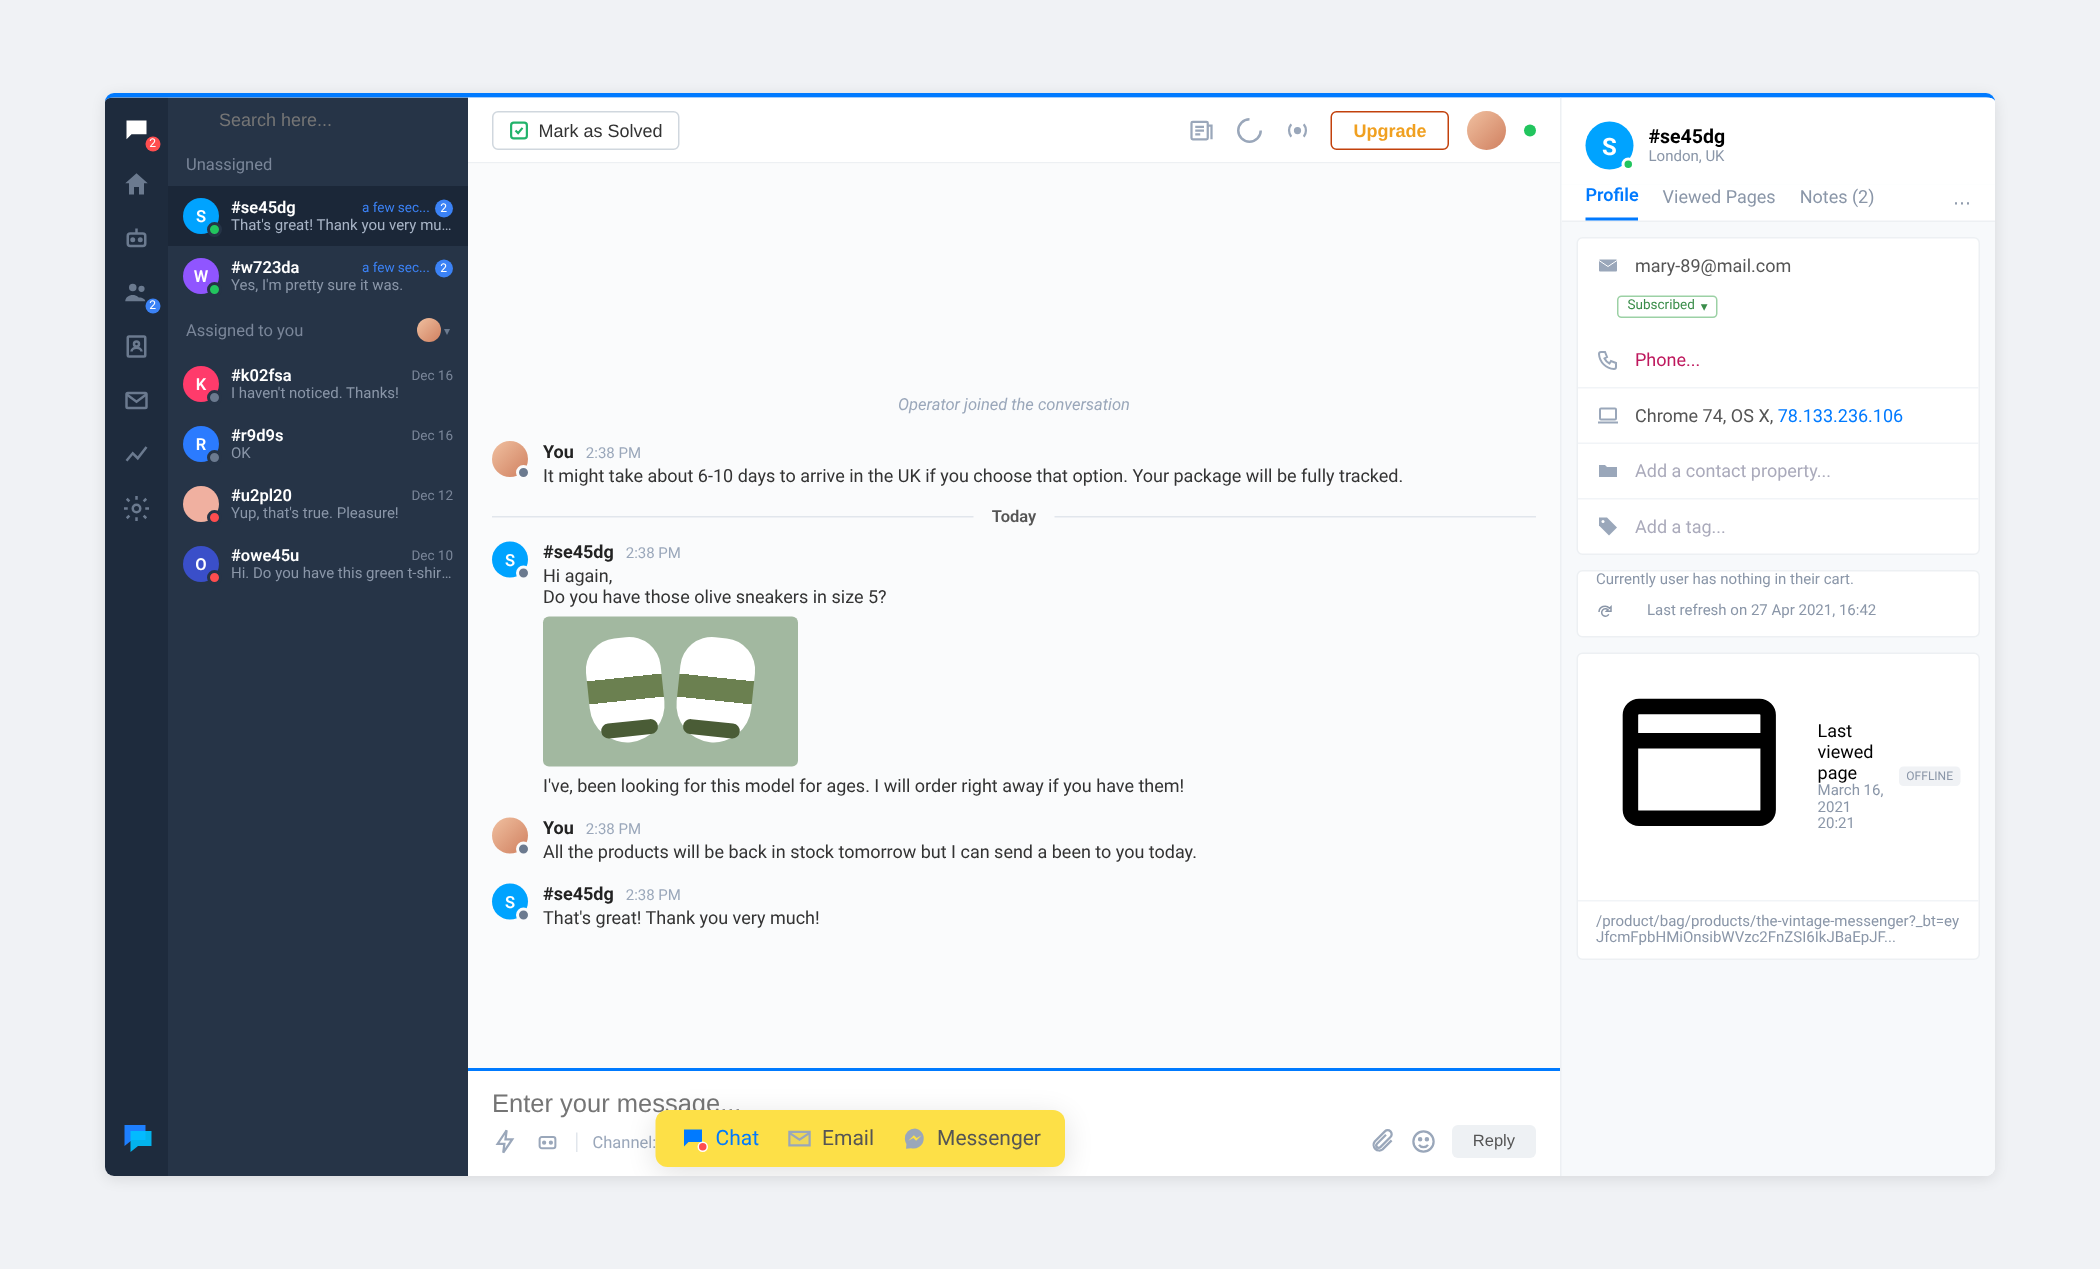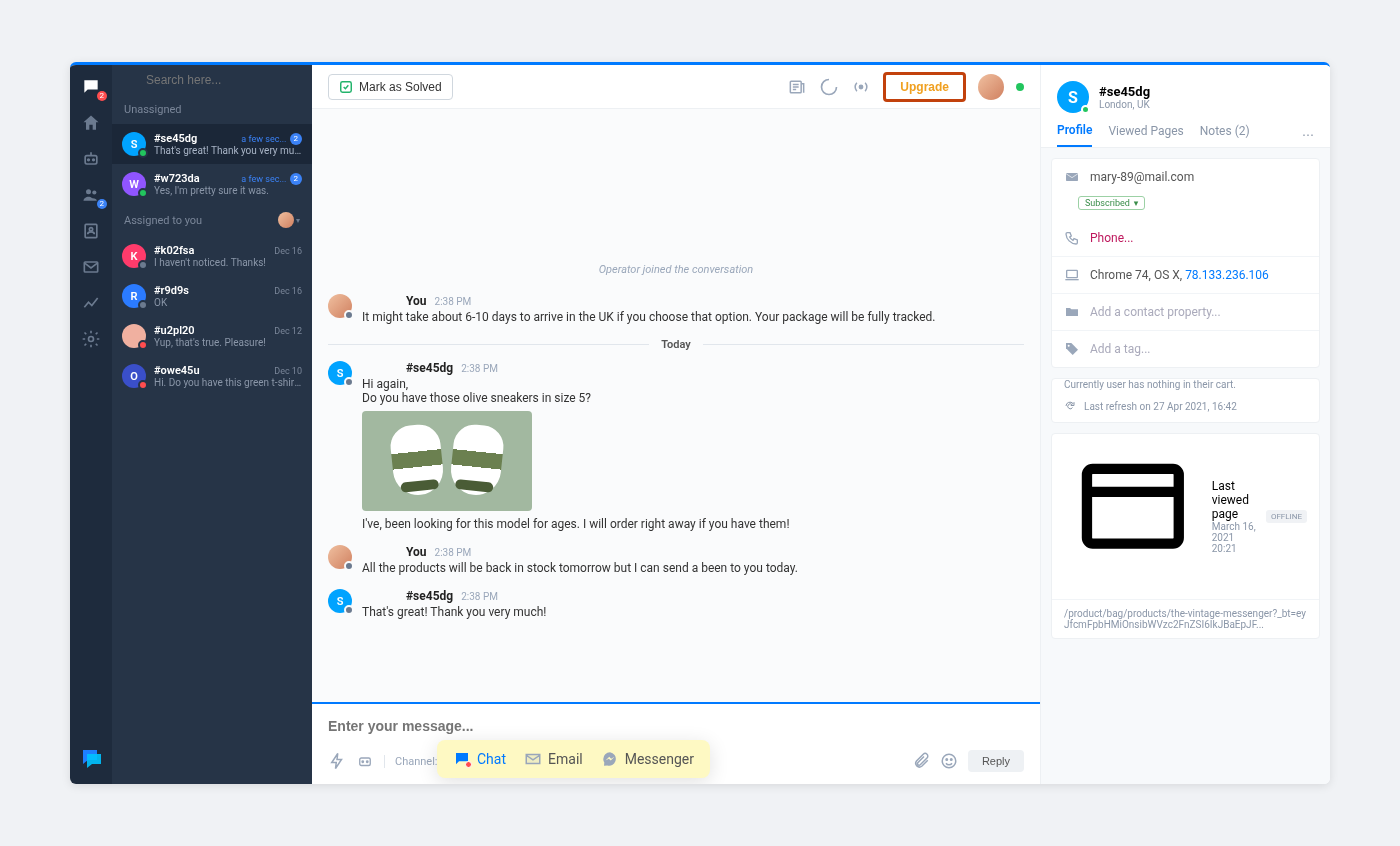--- a/index.html
+++ b/index.html
@@ -27,46 +27,46 @@
 .convlist .item .time.grey { color: #7a8699; }
 .convlist .item .nb { background: #3b82f6; color: #fff; font-size: 8px; border-radius: 7px; padding: 0 4px; line-height: 12px; }
 .convlist .item .preview { color: #8a96a8; font-size: 10px; overflow: hidden; text-overflow: ellipsis; white-space: nowrap; }
 .convlist .item.selected .preview { color: #a8b4c6; }
 .main { flex: 1; display: flex; flex-direction: column; background: #fff; }
 .topbar { height: 44px; display: flex; align-items: center; padding: 0 16px; border-bottom: 1px solid #edf0f3; gap: 12px; }
 .topbar .solved { border: 1px solid #d0d7de; border-radius: 4px; padding: 5px 10px; display: flex; align-items: center; gap: 6px; font-size: 12px; color: #333; cursor: pointer; background: #fff; }
 .topbar .solved svg { color: #22b36b; }
 .topbar .sp { flex: 1; }
 .topbar .tbi { width: 20px; height: 20px; color: #9aa7ba; cursor: pointer; display: flex; align-items: center; justify-content: center; }
-.topbar .upgrade { border: 3px solid #c2410c; color: #f0a020; border-radius: 4px; padding: 5px 14px; font-size: 12px; font-weight: 600; cursor: pointer; background: #fff; }
+.topbar .upgrade { border: 1px solid #c2410c; color: #f0a020; border-radius: 4px; padding: 5px 14px; font-size: 12px; font-weight: 600; cursor: pointer; background: #fff; }
 .topbar .avatar { width: 26px; height: 26px; border-radius: 50%; background: linear-gradient(135deg,#f0c0a0,#d08060); }
 .topbar .dot { width: 8px; height: 8px; background: #22c55e; border-radius: 50%; }
 .chat { flex: 1; overflow: auto; padding: 16px 16px 8px; background: #fafbfc; }
 .chat .sys { text-align: center; color: #9aa7ba; font-size: 11px; font-style: italic; margin: 18px 0; }
 .msg { display: flex; gap: 10px; margin-bottom: 14px; }
 .msg .mav { width: 24px; height: 24px; border-radius: 50%; flex-shrink: 0; position: relative; display: flex; align-items: center; justify-content: center; color: #fff; font-size: 11px; font-weight: 600; }
 .msg .mav .sub { position: absolute; bottom: -2px; right: -2px; width: 10px; height: 10px; border-radius: 50%; background: #6b7a8f; border: 2px solid #fafbfc; }
 .msg .body { flex: 1; font-size: 12px; color: #333; }
-.msg .hdr { display: flex; gap: 8px; align-items: baseline; margin-bottom: 2px; margin-left: 44px; }
+.msg .hdr { display: flex; gap: 8px; align-items: baseline; margin-bottom: 2px; }
 .msg .from { font-weight: 700; color: #222; }
 .msg .ts { color: #9aa7ba; font-size: 10px; }
 .msg .imgbox { width: 170px; height: 100px; background: #a2b8a0; border-radius: 4px; margin: 6px 0; position: relative; overflow: hidden; }
 .shoe { position: absolute; width: 50px; height: 70px; border-radius: 22px 22px 26px 26px; background: linear-gradient(#fff 38%,#6b8050 38%,#6b8050 60%,#fff 60%); }
 .shoe::after{content:'';position:absolute;bottom:4px;left:6px;right:6px;height:10px;background:#4a5c36;border-radius:6px;}
 .shoe.l{left:30px;top:14px;transform:rotate(-6deg);}
 .shoe.r{right:30px;top:14px;transform:rotate(6deg);}
 .divider { display: flex; align-items: center; gap: 12px; margin: 10px 0; font-size: 11px; color: #555; font-weight: 600; }
 .divider::before, .divider::after { content: ''; flex: 1; height: 1px; background: #e1e6ec; }
 .composer { border-top: 2px solid #007aff; padding: 12px 16px; background: #fff; position: relative; }
-.composer input { width: 100%; border: none; outline: none; font-size: 14px; color: #333; margin-bottom: 16px; font-weight: bold; }
+.composer input { width: 100%; border: none; outline: none; font-size: 17px; color: #333; margin-bottom: 4px; }
 .composer .row { display: flex; align-items: center; gap: 10px; }
 .composer .ci { color: #9aa7ba; cursor: pointer; display:flex; width:18px; height:18px; }
 .composer .chlabel { color: #9aa7ba; font-size: 11px; border-left: 1px solid #e1e6ec; padding-left: 10px; }
 .composer .reply { margin-left: auto; background: #eef1f4; border: none; padding: 5px 14px; border-radius: 4px; font-size: 11px; color: #555; cursor: pointer; }
-.channels { position: absolute; left: 125px; bottom: 6px; background: #fef9c3; border-radius: 8px; box-shadow: 0 4px 20px rgba(0,0,0,0.12); padding: 10px 16px; display: flex; gap: 18px; align-items: center; }
+.channels { position: absolute; left: 125px; bottom: 6px; background: #fde047; border-radius: 8px; box-shadow: 0 4px 20px rgba(0,0,0,0.12); padding: 10px 16px; display: flex; gap: 18px; align-items: center; }
 .channels .ch { display: flex; align-items: center; gap: 6px; font-size: 14px; color: #555; cursor: pointer; }
 .channels .ch.active { color: #007aff; }
 .details { width: 290px; border-left: 1px solid #edf0f3; background: #f7f9fb; overflow: auto; padding-bottom: 10px; }
 .details .hdr { display: flex; gap: 10px; padding: 16px 16px 10px; align-items: center; background: #fff; }
 .details .hdr .dav { width: 32px; height: 32px; border-radius: 50%; background: #00a3ff; color: #fff; display: flex; align-items: center; justify-content: center; font-weight: 700; position: relative; }
 .details .hdr .dav .sub{position:absolute;bottom:-1px;right:-1px;width:9px;height:9px;border-radius:50%;background:#22c55e;border:2px solid #fff;}
 .details .hdr .nm { font-weight: 700; font-size: 13px; }
 .details .hdr .loc { font-size: 10px; color: #8a96a8; }
 .details .tabs { display: flex; gap: 16px; padding: 0 16px; background: #fff; font-size: 12px; color: #8a96a8; border-bottom: 1px solid #edf0f3; align-items: center; }
 .details .tabs .tab { padding-bottom: 8px; cursor: pointer; }
@@ -457,21 +457,21 @@
               <path d="M3 3h8l10 10-8 8L3 11z"></path>
               <circle cx="7" cy="7" r="1.5" fill="#fff"></circle>
             </svg>
           </span>
           <span style="color:#aab">Add a tag...</span>
         </div>
     </div>
 
     <div class="card">
       <div class="sub">Currently user has nothing in their cart.</div>
-      <div class="sub" style="display:flex;gap:8px;align-items:center">
+      <div class="sub" style="display:flex;gap:22px;align-items:center">
           <span style="width:12px;height:12px"><svg viewBox="0 0 24 24" fill="none" stroke="currentColor" stroke-width="2">
               <path d="M4 12a8 8 0 0 1 14-5l2-2v6h-6l2-2a5 5 0 1 0 1 6"></path>
             </svg></span>
           <span>Last refresh on 27 Apr 2021, 16:42</span>
         </div>
     </div>
 
     <div class="card">
       <div class="action" style="align-items:center">
           <span class="ri"><svg viewBox="0 0 24 24" fill="none" stroke="currentColor" stroke-width="1.8">

